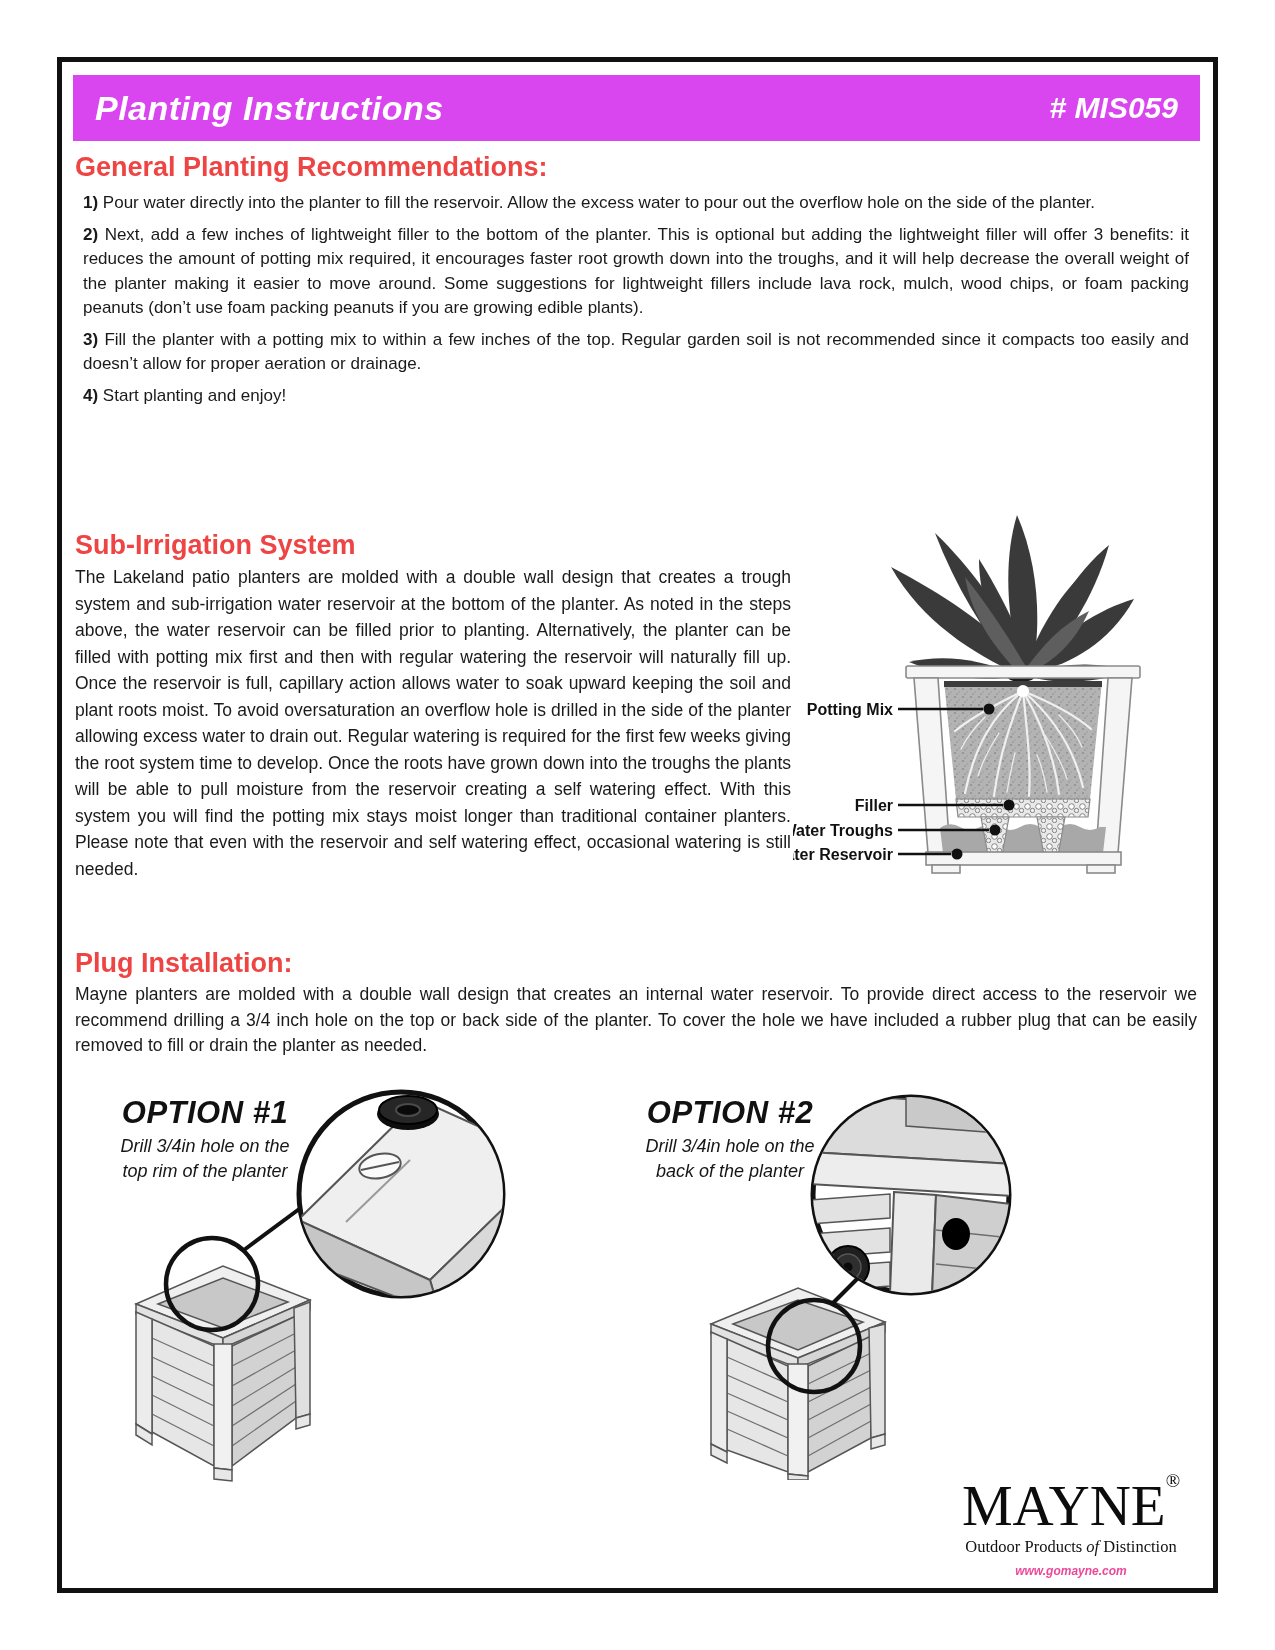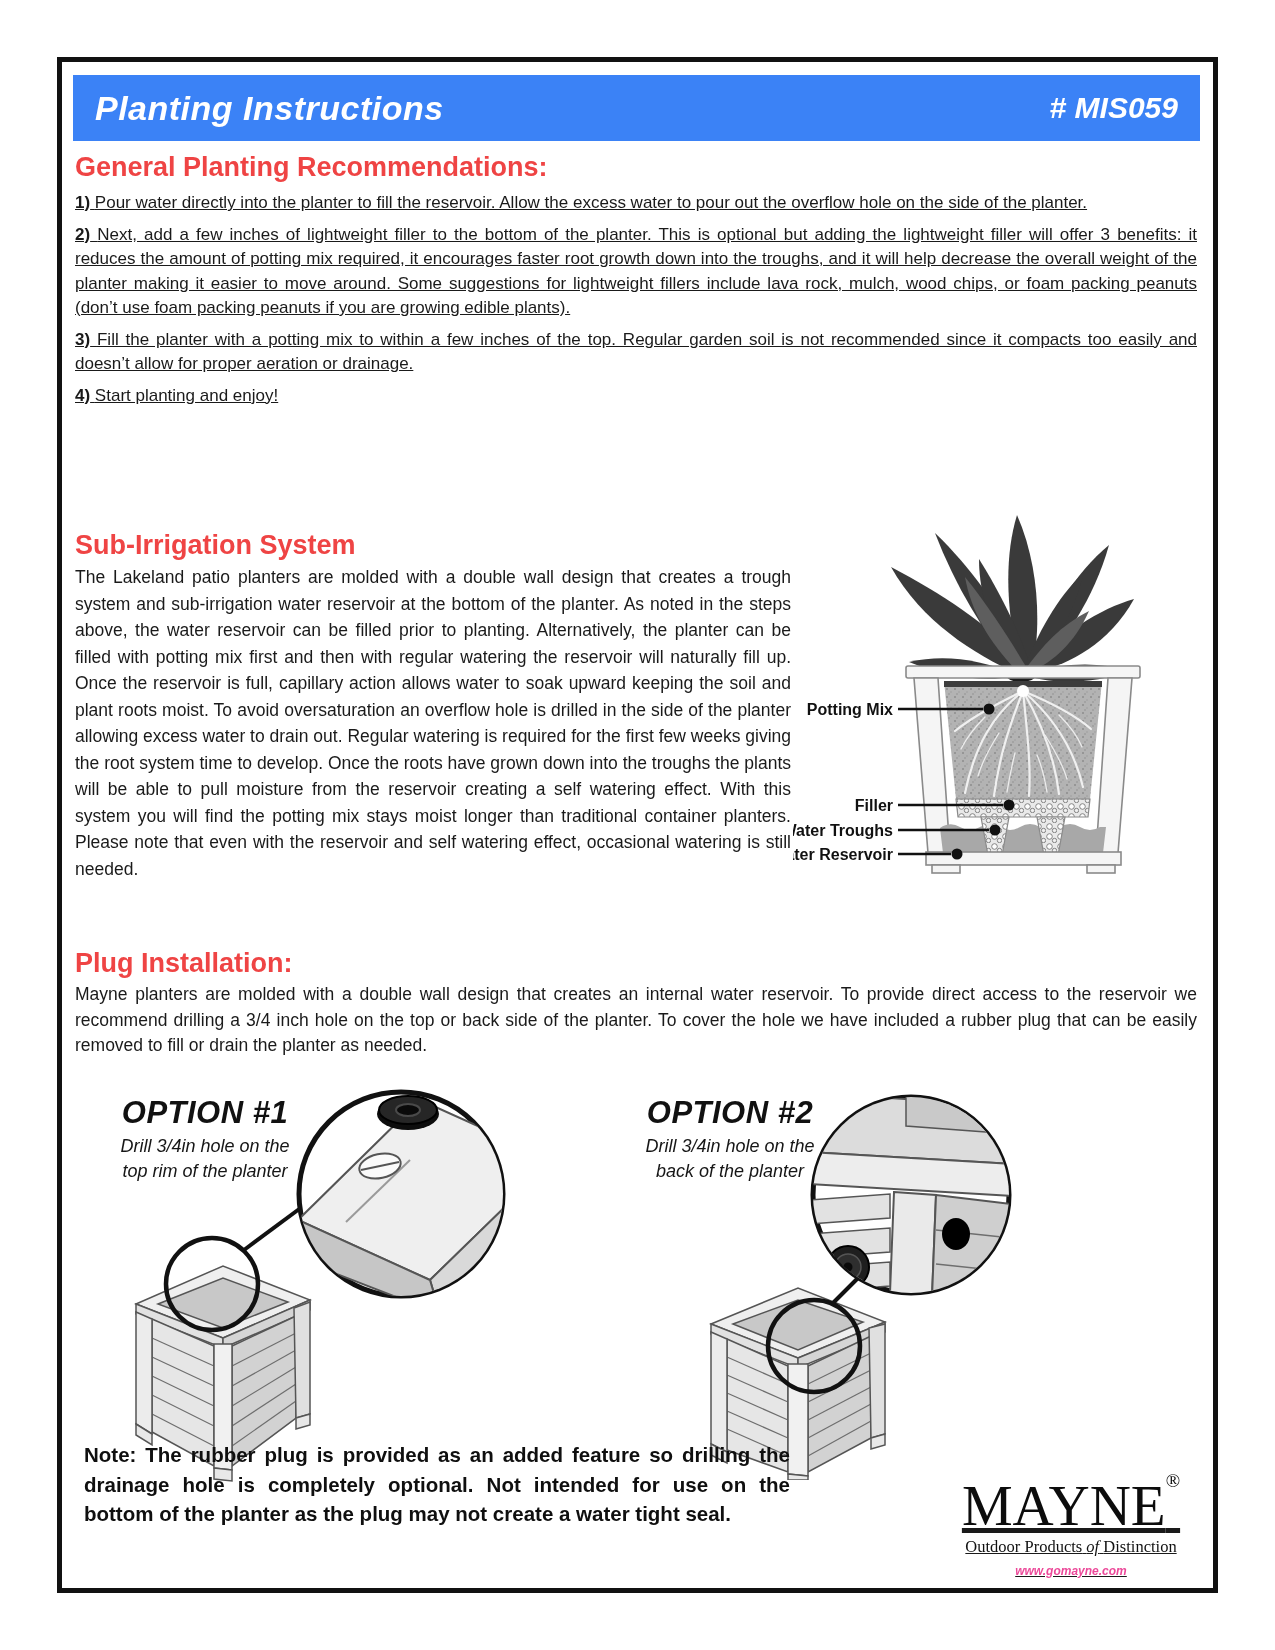--- a/index.html
+++ b/index.html
@@ -1,41 +1,41 @@
 <!DOCTYPE html>
 <html><head>
 <meta charset="utf-8">
 <style>
   html,body{margin:0;padding:0;background:#ffffff;}
   .page{position:relative;width:1275px;height:1650px;background:#ffffff;overflow:hidden;
         font-family:"Liberation Sans",sans-serif;color:#1a1a1a;}
   .frame{position:absolute;left:57px;top:57px;width:1151px;height:1526px;border:5px solid #111;}
-  .header-bar{position:absolute;left:73px;top:75px;width:1127px;height:66px;background:#3b82f6;
+  .header-bar{position:absolute;left:73px;top:75px;width:1127px;height:66px;background:#d946ef;
               display:flex;align-items:center;justify-content:space-between;padding:0 22px;box-sizing:border-box;}
   .header-bar .title{color:#fff;font-size:34px;font-weight:bold;font-style:italic;letter-spacing:.5px;}
   .header-bar .docnum{color:#fff;font-size:30px;font-weight:bold;font-style:italic;}
   h1,h2{margin:0;font-weight:bold;color:#ef4444;}
   .sec-h{font-size:27px;}
   .body-txt{font-size:17px;line-height:24.5px;text-align:justify;}
   .general{position:absolute;left:75px;top:152px;width:1122px;}
   .general h1{margin-bottom:8px;}
   .general p{margin:0 0 6px 0;}
-  .general p.step{margin:7px 0;text-decoration:underline;}
+  .general p.step{margin:7px 8px;}
   .subirr{position:absolute;left:75px;top:530px;width:716px;}
   .subirr h2{margin-bottom:3px;}
   .figure{position:absolute;left:793px;top:503px;width:357px;height:372px;}
   .plug{position:absolute;left:75px;top:948px;width:1122px;}
   .plug h2{margin-bottom:3px;}
   .optsvg{position:absolute;}
   .opt-label{position:absolute;width:230px;text-align:center;z-index:5;}
   .opt-label .opt-h{font-size:31px;font-weight:bold;font-style:italic;color:#111;letter-spacing:.5px;}
   .opt-label .opt-sub{font-size:18px;font-style:italic;line-height:25px;margin-top:3px;color:#161616;}
   .note{position:absolute;left:84px;top:1440px;width:706px;font-size:20.5px;font-weight:bold;
         line-height:29.5px;text-align:justify;color:#0f0f0f;}
-  .brand{position:absolute;left:930px;top:1452px;width:282px;text-align:center;text-decoration:underline;}
+  .brand{position:absolute;left:930px;top:1452px;width:282px;text-align:center;}
   .brand .logo{font-family:"Liberation Serif",serif;font-size:57px;color:#0c0c0c;line-height:58px;letter-spacing:0px;}
   .brand .logo sup{font-size:19px;vertical-align:38px;}
   .brand .tagline{font-family:"Liberation Serif",serif;font-size:16.5px;color:#111;margin-top:2px;}
   .brand .tagline .it{font-style:italic;}
   .brand .site{font-size:12px;font-weight:bold;font-style:italic;margin-top:7px;color:#ec4899;}
   svg text{font-family:"Liberation Sans",sans-serif;}
 </style>
 </head>
 <body>
 
@@ -278,21 +278,20 @@
       <polygon points="298,133 374,142 374,240 294,235" fill="#cfcfcf" stroke="#555" stroke-width="2"></polygon>
       <line x1="298" y1="168" x2="374" y2="176" stroke="#6e6e6e" stroke-width="1.5"></line>
       <line x1="298" y1="202" x2="374" y2="210" stroke="#6e6e6e" stroke-width="1.5"></line>
       <ellipse cx="318" cy="172" rx="14" ry="16" fill="#000"></ellipse>
       <circle cx="210" cy="205" r="21" fill="#1f1f1f" stroke="#000" stroke-width="2"></circle>
       <circle cx="210" cy="205" r="13" fill="#2e2e2e" stroke="#555" stroke-width="1.5"></circle>
       <circle cx="210" cy="205" r="4.5" fill="#0a0a0a"></circle>
     </g>
   </svg>
 
-  <div class="note">Note: The rubber plug is provided as an added feature so drilling the drainage hole is completely optional. Not intended for use on the bottom of the planter as the plug may not create a water tight seal.</div>
 
   <div class="brand">
     <div class="logo"><span>MAYNE</span><sup>®</sup></div>
     <div class="tagline">
       <span>Outdoor Products</span>
       <span class="it">of</span>
       <span>Distinction</span>
     </div>
     <div class="site">www.gomayne.com</div>
   </div>

